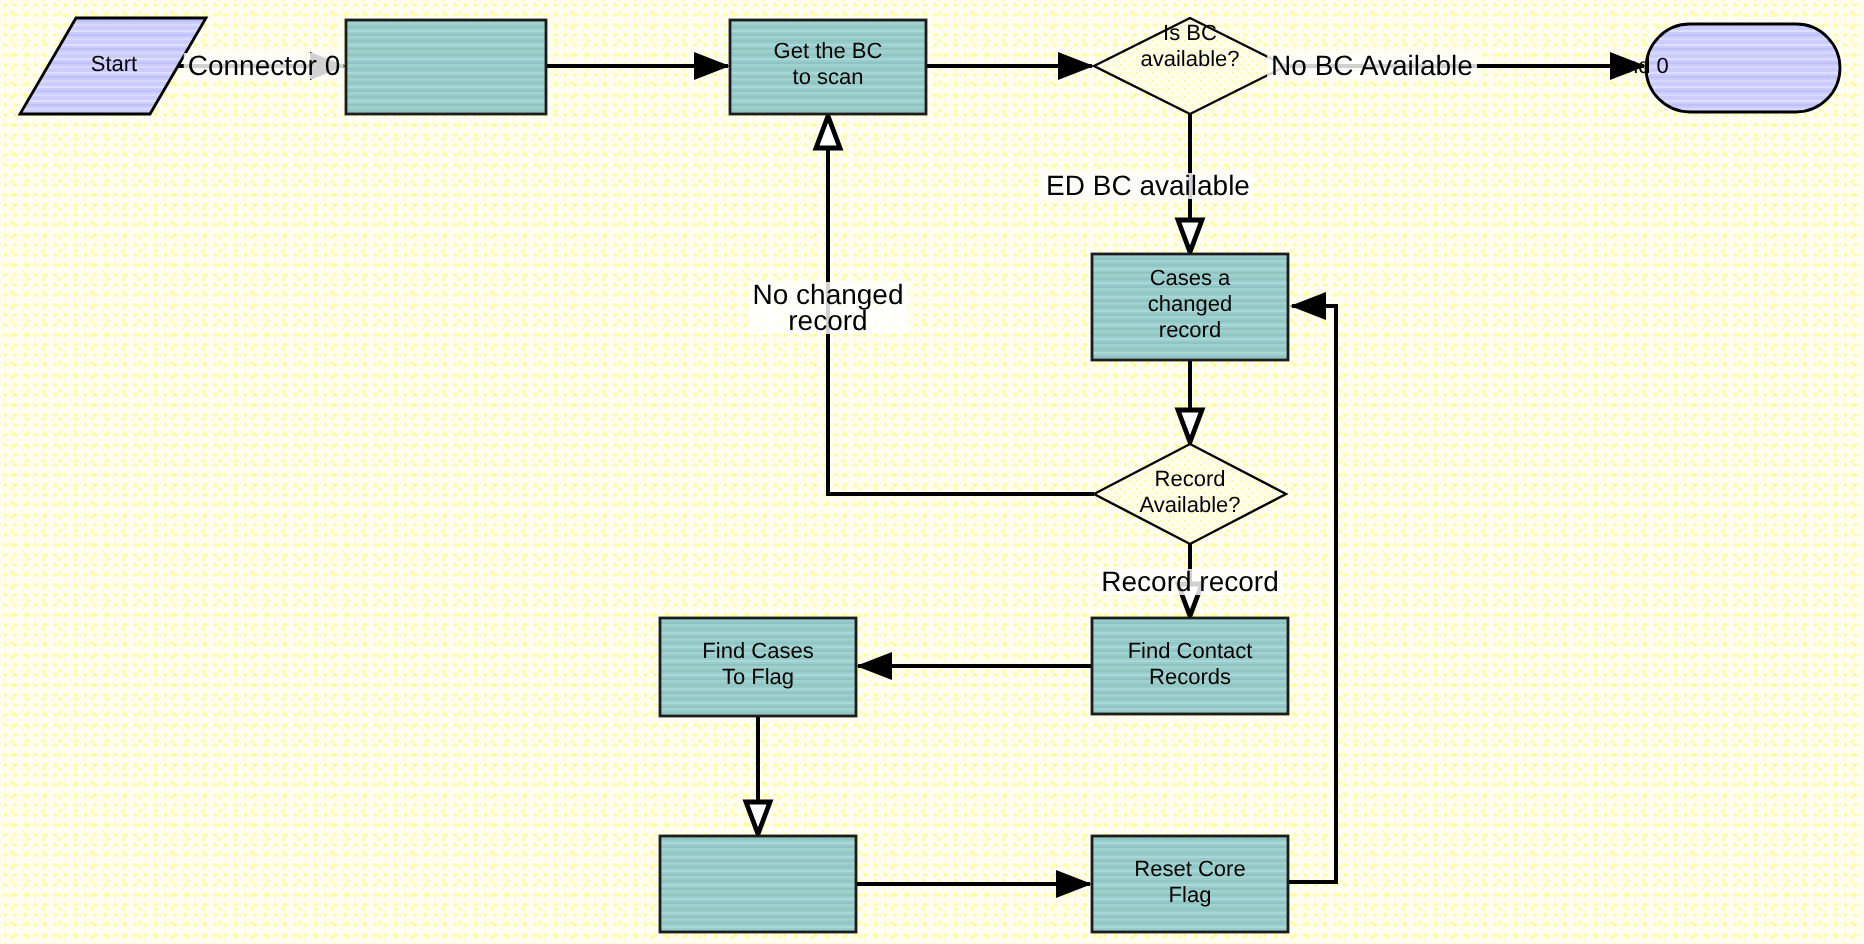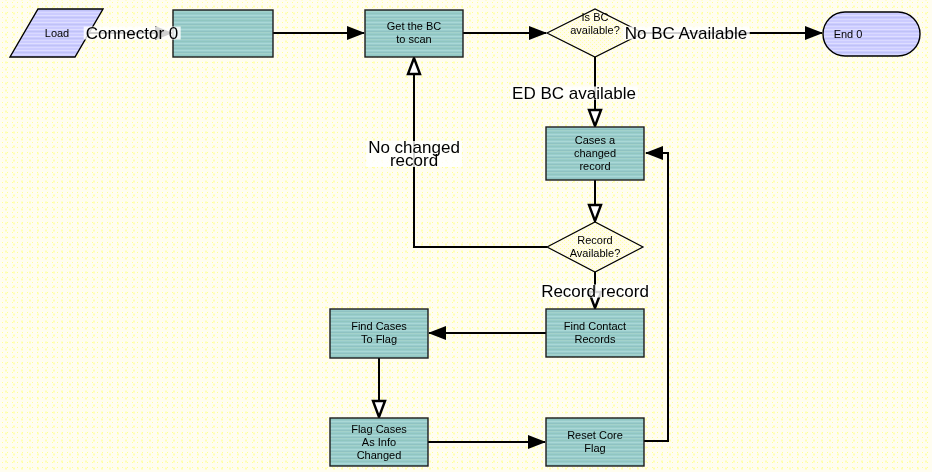--- a/index.html
+++ b/index.html
@@ -23,21 +23,21 @@
     position:absolute;
     transform:translate(-50%,-50%);
     font-size:11px;line-height:13px;
     color:#000;text-align:center;
     white-space:pre-line;
     pointer-events:none;
   }
   .edge-label{
     position:absolute;
     transform:translate(-50%,-50%);
-    font-size:17px;line-height:13px;
+    font-size:14px;line-height:13px;
     color:#000;text-align:center;
     white-space:pre-line;
     background:rgba(255,255,255,0.82);
     padding:0 2px;
     pointer-events:none;
   }
 </style>
 </head>
 <body>
 
@@ -90,38 +90,35 @@
     <polygon points="547,33 595,9 643,33 595,57" fill="url(#pPale)" stroke="#000" stroke-width="1.2"></polygon>
     <rect x="823" y="12" width="97" height="44" rx="22" ry="22" fill="url(#pLav)" stroke="#000" stroke-width="1.4"></rect>
     <rect x="546" y="127" width="98" height="53" fill="url(#pTeal)" stroke="#1c1c1c" stroke-width="1.4"></rect>
     <polygon points="547,247 595,222 643,247 595,272" fill="url(#pPale)" stroke="#000" stroke-width="1.2"></polygon>
     <rect x="546" y="309" width="98" height="48" fill="url(#pTeal)" stroke="#1c1c1c" stroke-width="1.4"></rect>
     <rect x="330" y="309" width="98" height="49" fill="url(#pTeal)" stroke="#1c1c1c" stroke-width="1.4"></rect>
     <rect x="330" y="418" width="98" height="48" fill="url(#pTeal)" stroke="#1c1c1c" stroke-width="1.4"></rect>
     <rect x="546" y="418" width="98" height="48" fill="url(#pTeal)" stroke="#1c1c1c" stroke-width="1.4"></rect>
   </svg>
 
-  <div class="node-label" style="left:57px;top:33px">Load</div>
+  <div class="node-label" style="left:57px;top:33px">Start</div>
   <div class="node-label" style="left:414px;top:33px">Get the BC
 to scan</div>
   <div class="node-label" style="left:595px;top:24px">Is BC
 available?</div>
-  <div class="node-label" style="left:848px;top:34px">End 0</div>
+  <div class="node-label" style="left:820px;top:34px">End 0</div>
   <div class="node-label" style="left:595px;top:153px">Cases a
 changed
 record</div>
   <div class="node-label" style="left:595px;top:247px">Record
 Available?</div>
   <div class="node-label" style="left:595px;top:333px">Find Contact
 Records</div>
   <div class="node-label" style="left:379px;top:333px">Find Cases
 To Flag</div>
-  <div class="node-label" style="left:379px;top:442px">Flag Cases
-As Info
-Changed</div>
   <div class="node-label" style="left:595px;top:442px">Reset Core
 Flag</div>
 
   <div class="edge-label" style="left:132px;top:33px">Connector 0</div>
   <div class="edge-label" style="left:686px;top:33px">No BC Available</div>
   <div class="edge-label" style="left:574px;top:93px">ED BC available</div>
   <div class="edge-label" style="left:414px;top:154px">No changed
 record</div>
   <div class="edge-label" style="left:595px;top:291px">Record record</div>
 

